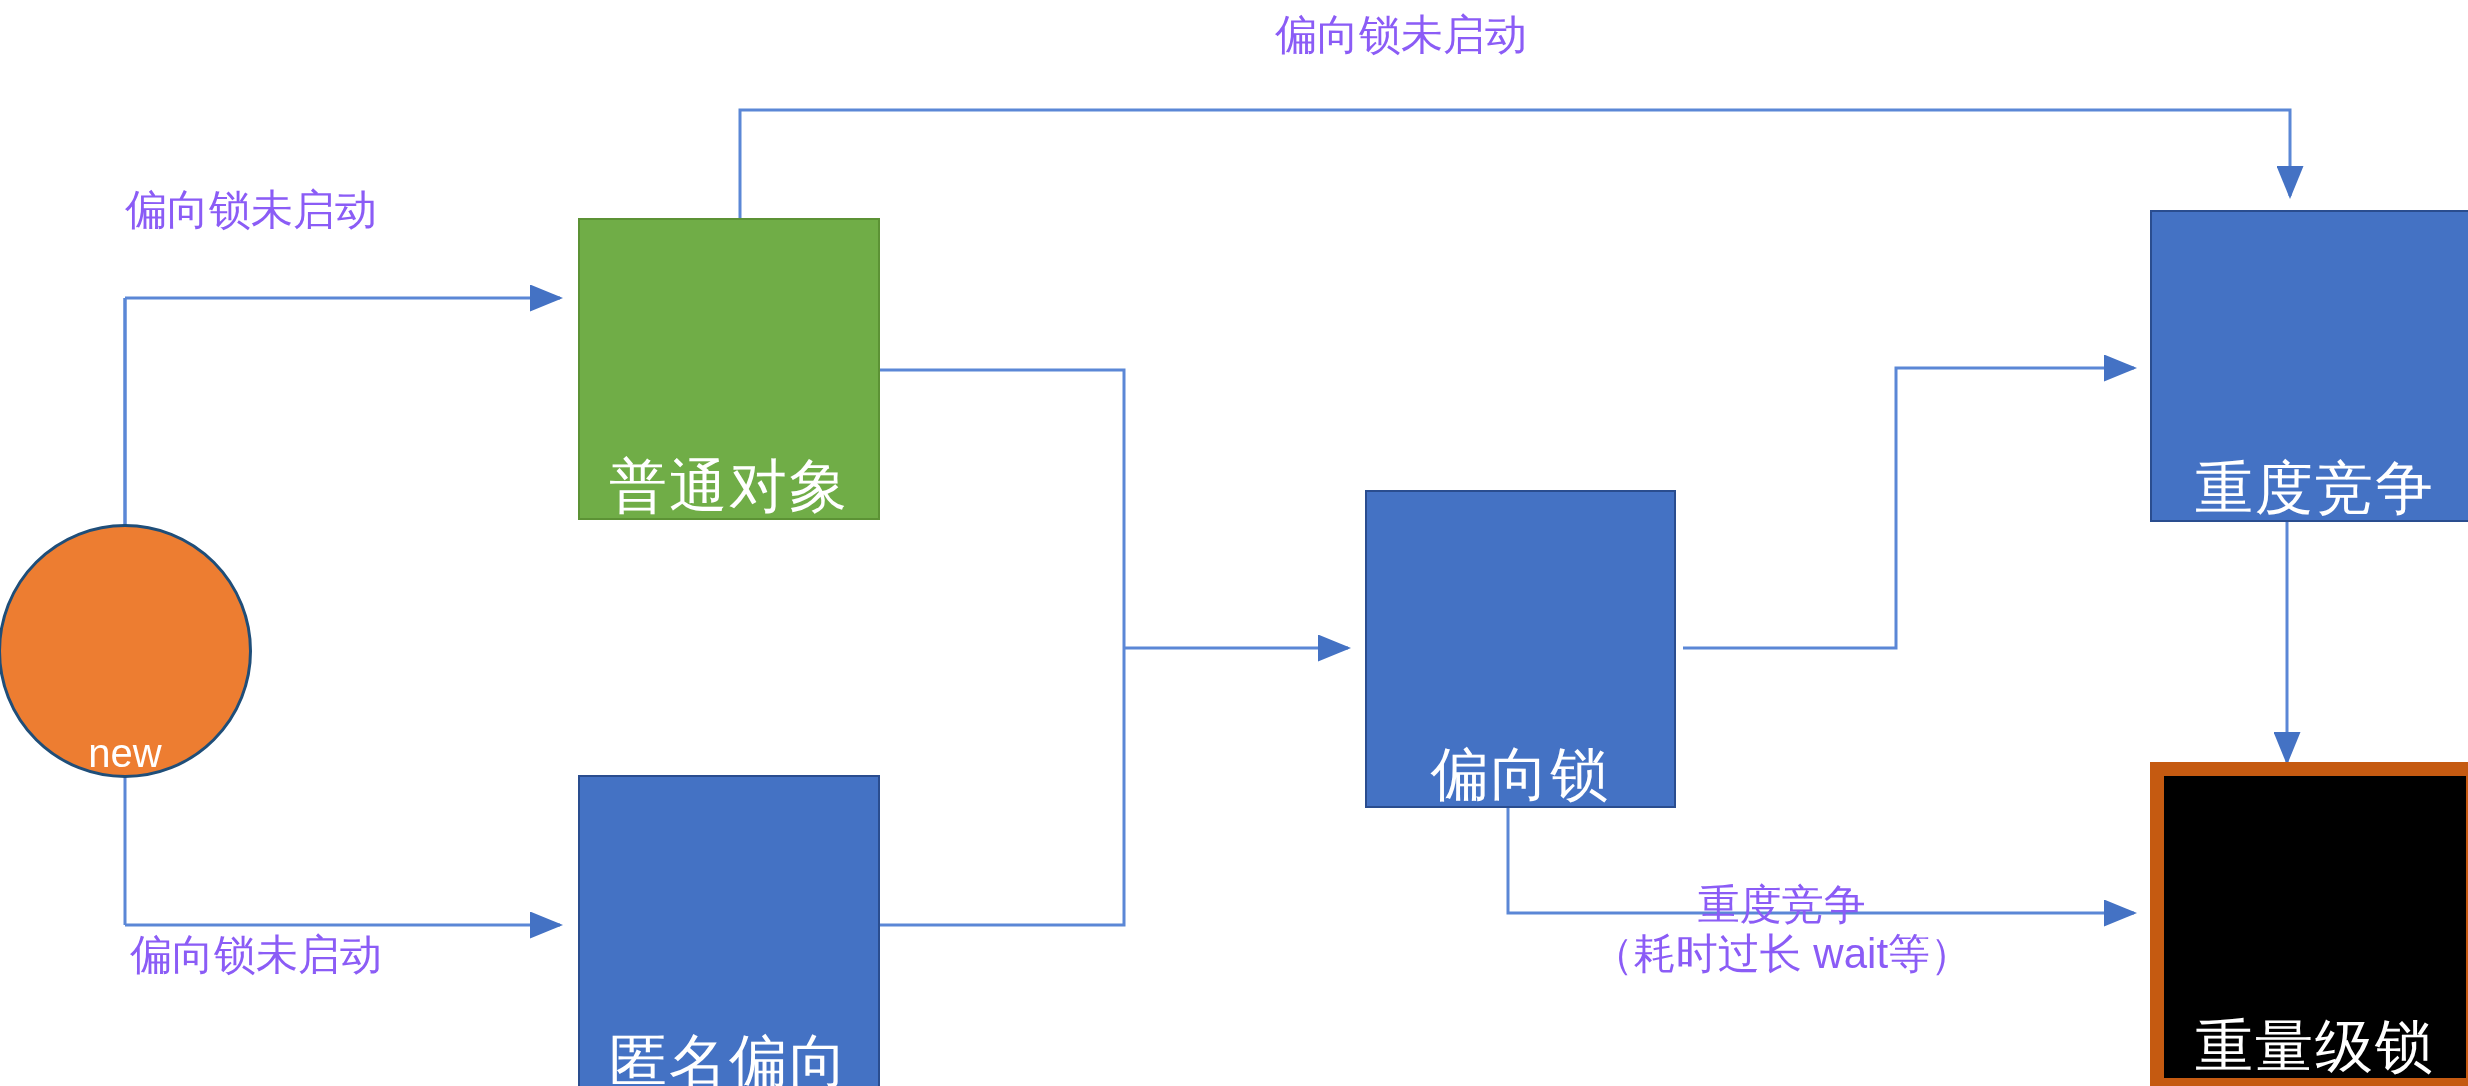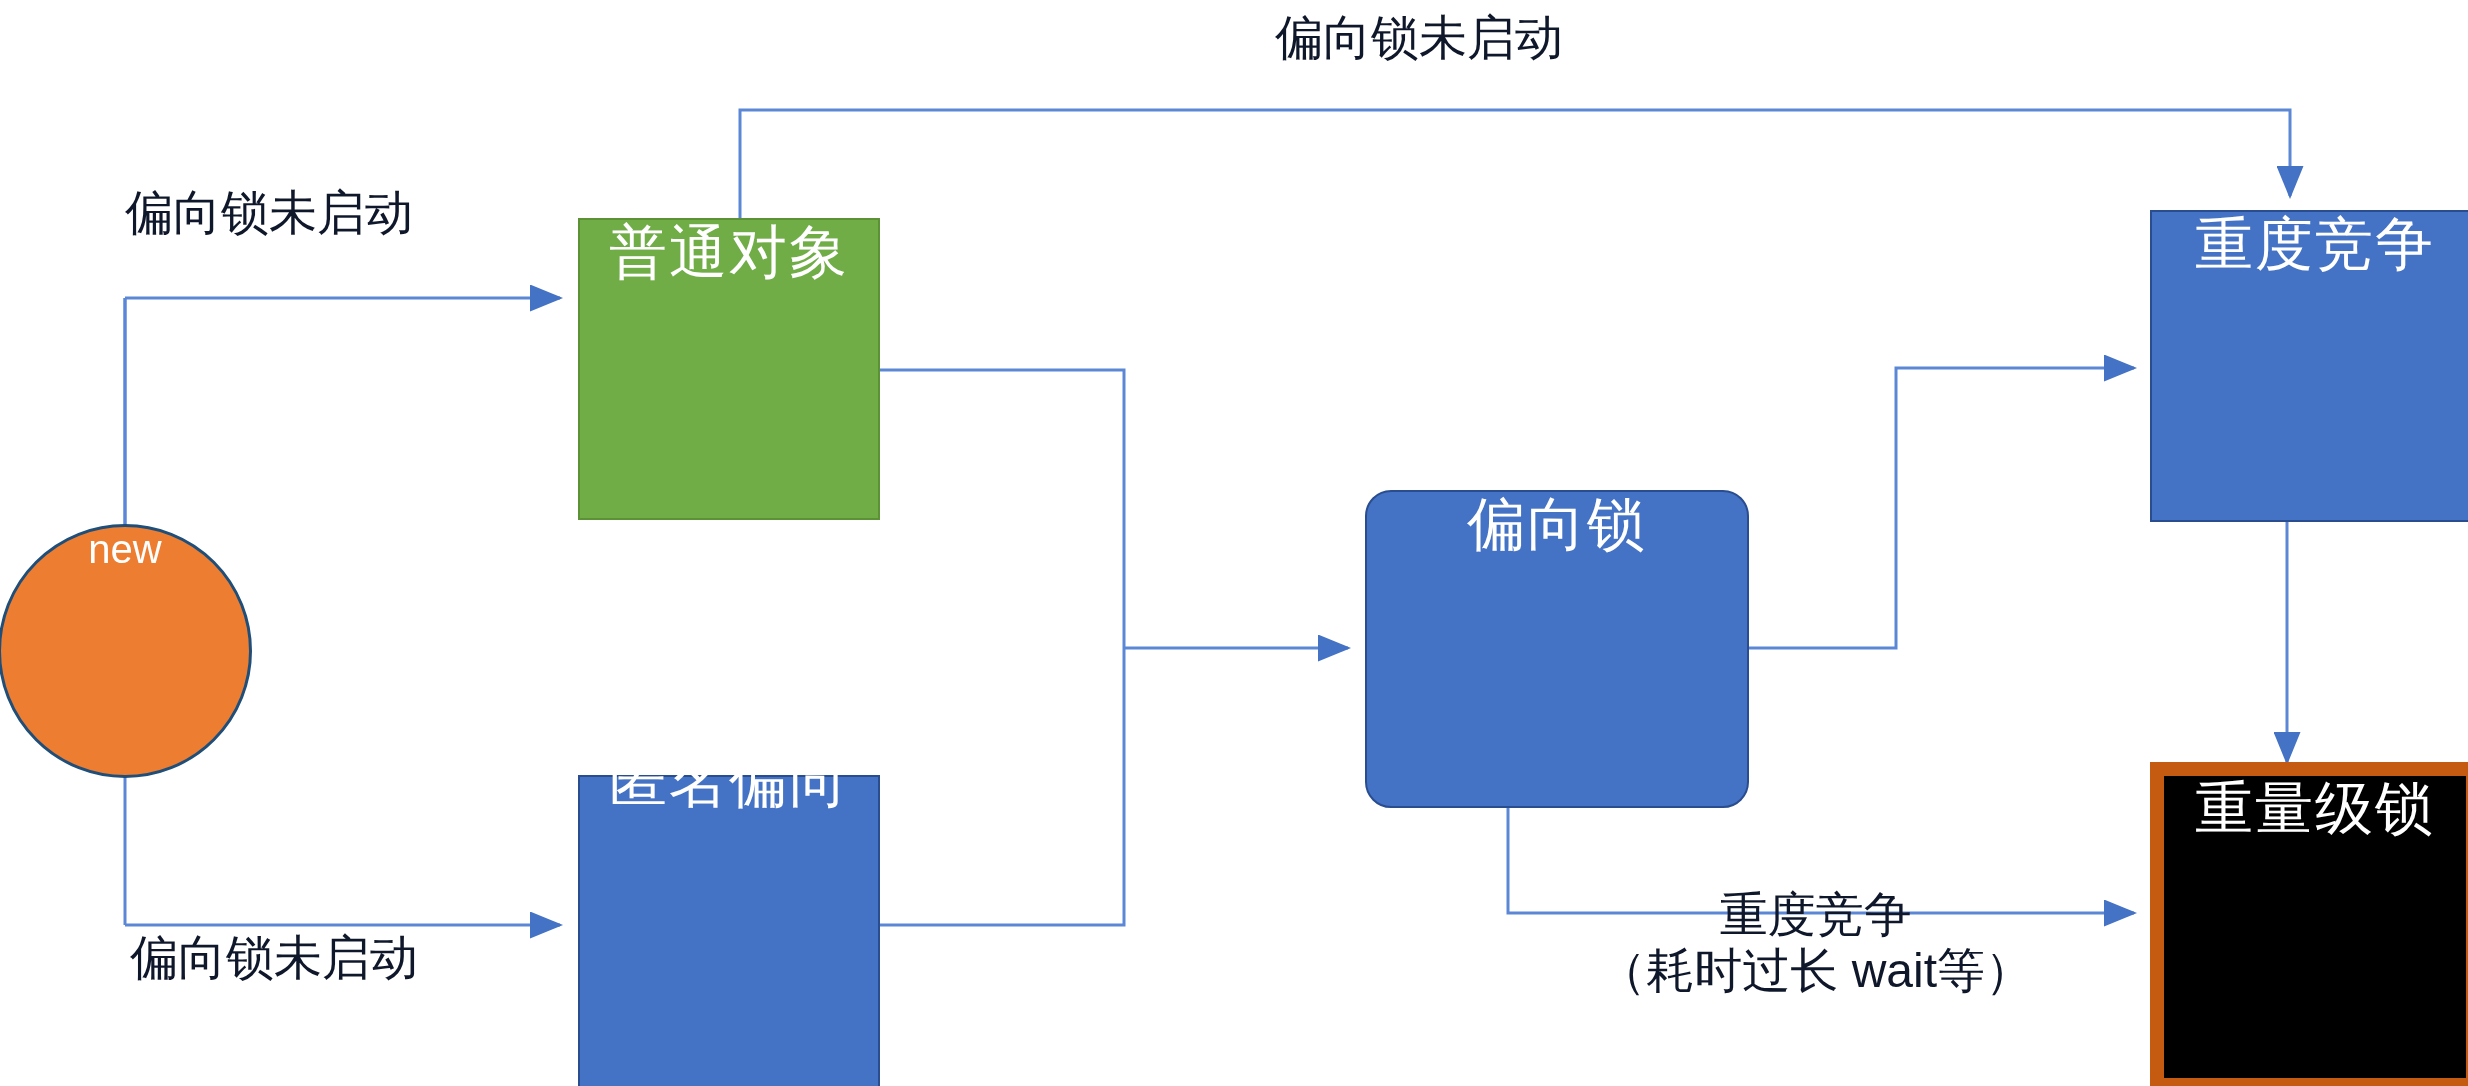--- a/index.html
+++ b/index.html
@@ -1,32 +1,32 @@
 <!DOCTYPE html>
 <html><head>
 <meta charset="utf-8">
 <style>
   html,body{margin:0;padding:0;background:#fff;}
   body{font-family:"Liberation Sans","DejaVu Sans",sans-serif;}
   #stage{position:relative;width:2468px;height:1086px;background:#ffffff;overflow:hidden;}
   #wires{position:absolute;left:0;top:0;width:2468px;height:1086px;pointer-events:none;}
 
-  .node{position:absolute;display:flex;align-items:flex-start;justify-content:center;
+  .node{position:absolute;display:flex;align-items:flex-end;justify-content:center;
         box-sizing:border-box;text-align:center;line-height:1.1;}
   .node span{display:block;}
 
   .box-green{background:#70AD47;border:2px solid #5C9235;color:#FFFFFF;}
   .box-blue{background:#4472C4;border:2px solid #2A4D8F;color:#FFFFFF;}
   .box-heavy{background:#000000;border:14px solid #C55A11;color:#FFFFFF;}
   .circle-new{background:#ED7D31;border:3px solid #1F4E79;border-radius:50%;color:#FFFFFF;}
 
   .cn{font-size:58px;letter-spacing:2px;}
   .en{font-size:40px;}
 
-  .label{position:absolute;color:#0f172a;font-size:48px;white-space:pre;line-height:1.18;}
+  .label{position:absolute;color:#8b5cf6;font-size:42px;white-space:pre;line-height:1.18;}
   .label.center{text-align:center;}
 </style>
 </head>
 <body>
 
 <div id="stage">
 
   <svg id="wires" viewBox="0 0 2468 1086" xmlns="http://www.w3.org/2000/svg">
     <defs>
       <marker id="ah" markerWidth="11" markerHeight="9" refX="10" refY="4.5" orient="auto" markerUnits="strokeWidth">
@@ -62,21 +62,21 @@
   </div>
 
   <div class="node box-green" style="left:578px;top:218px;width:302px;height:302px;">
     <span class="cn">普通对象</span>
   </div>
 
   <div class="node box-blue" style="left:578px;top:775px;width:302px;height:320px;">
     <span class="cn" style="margin-top:-28px;">匿名偏向</span>
   </div>
 
-  <div class="node box-blue" style="left:1365px;top:490px;width:384px;height:318px;border-radius:26px;">
+  <div class="node box-blue" style="left:1365px;top:490px;width:311px;height:318px;">
     <span class="cn">偏向锁</span>
   </div>
 
   <div class="node box-blue" style="left:2150px;top:210px;width:330px;height:312px;">
     <span class="cn">重度竞争</span>
   </div>
 
   <div class="node box-heavy" style="left:2150px;top:762px;width:330px;height:330px;">
     <span class="cn">重量级锁</span>
   </div>

